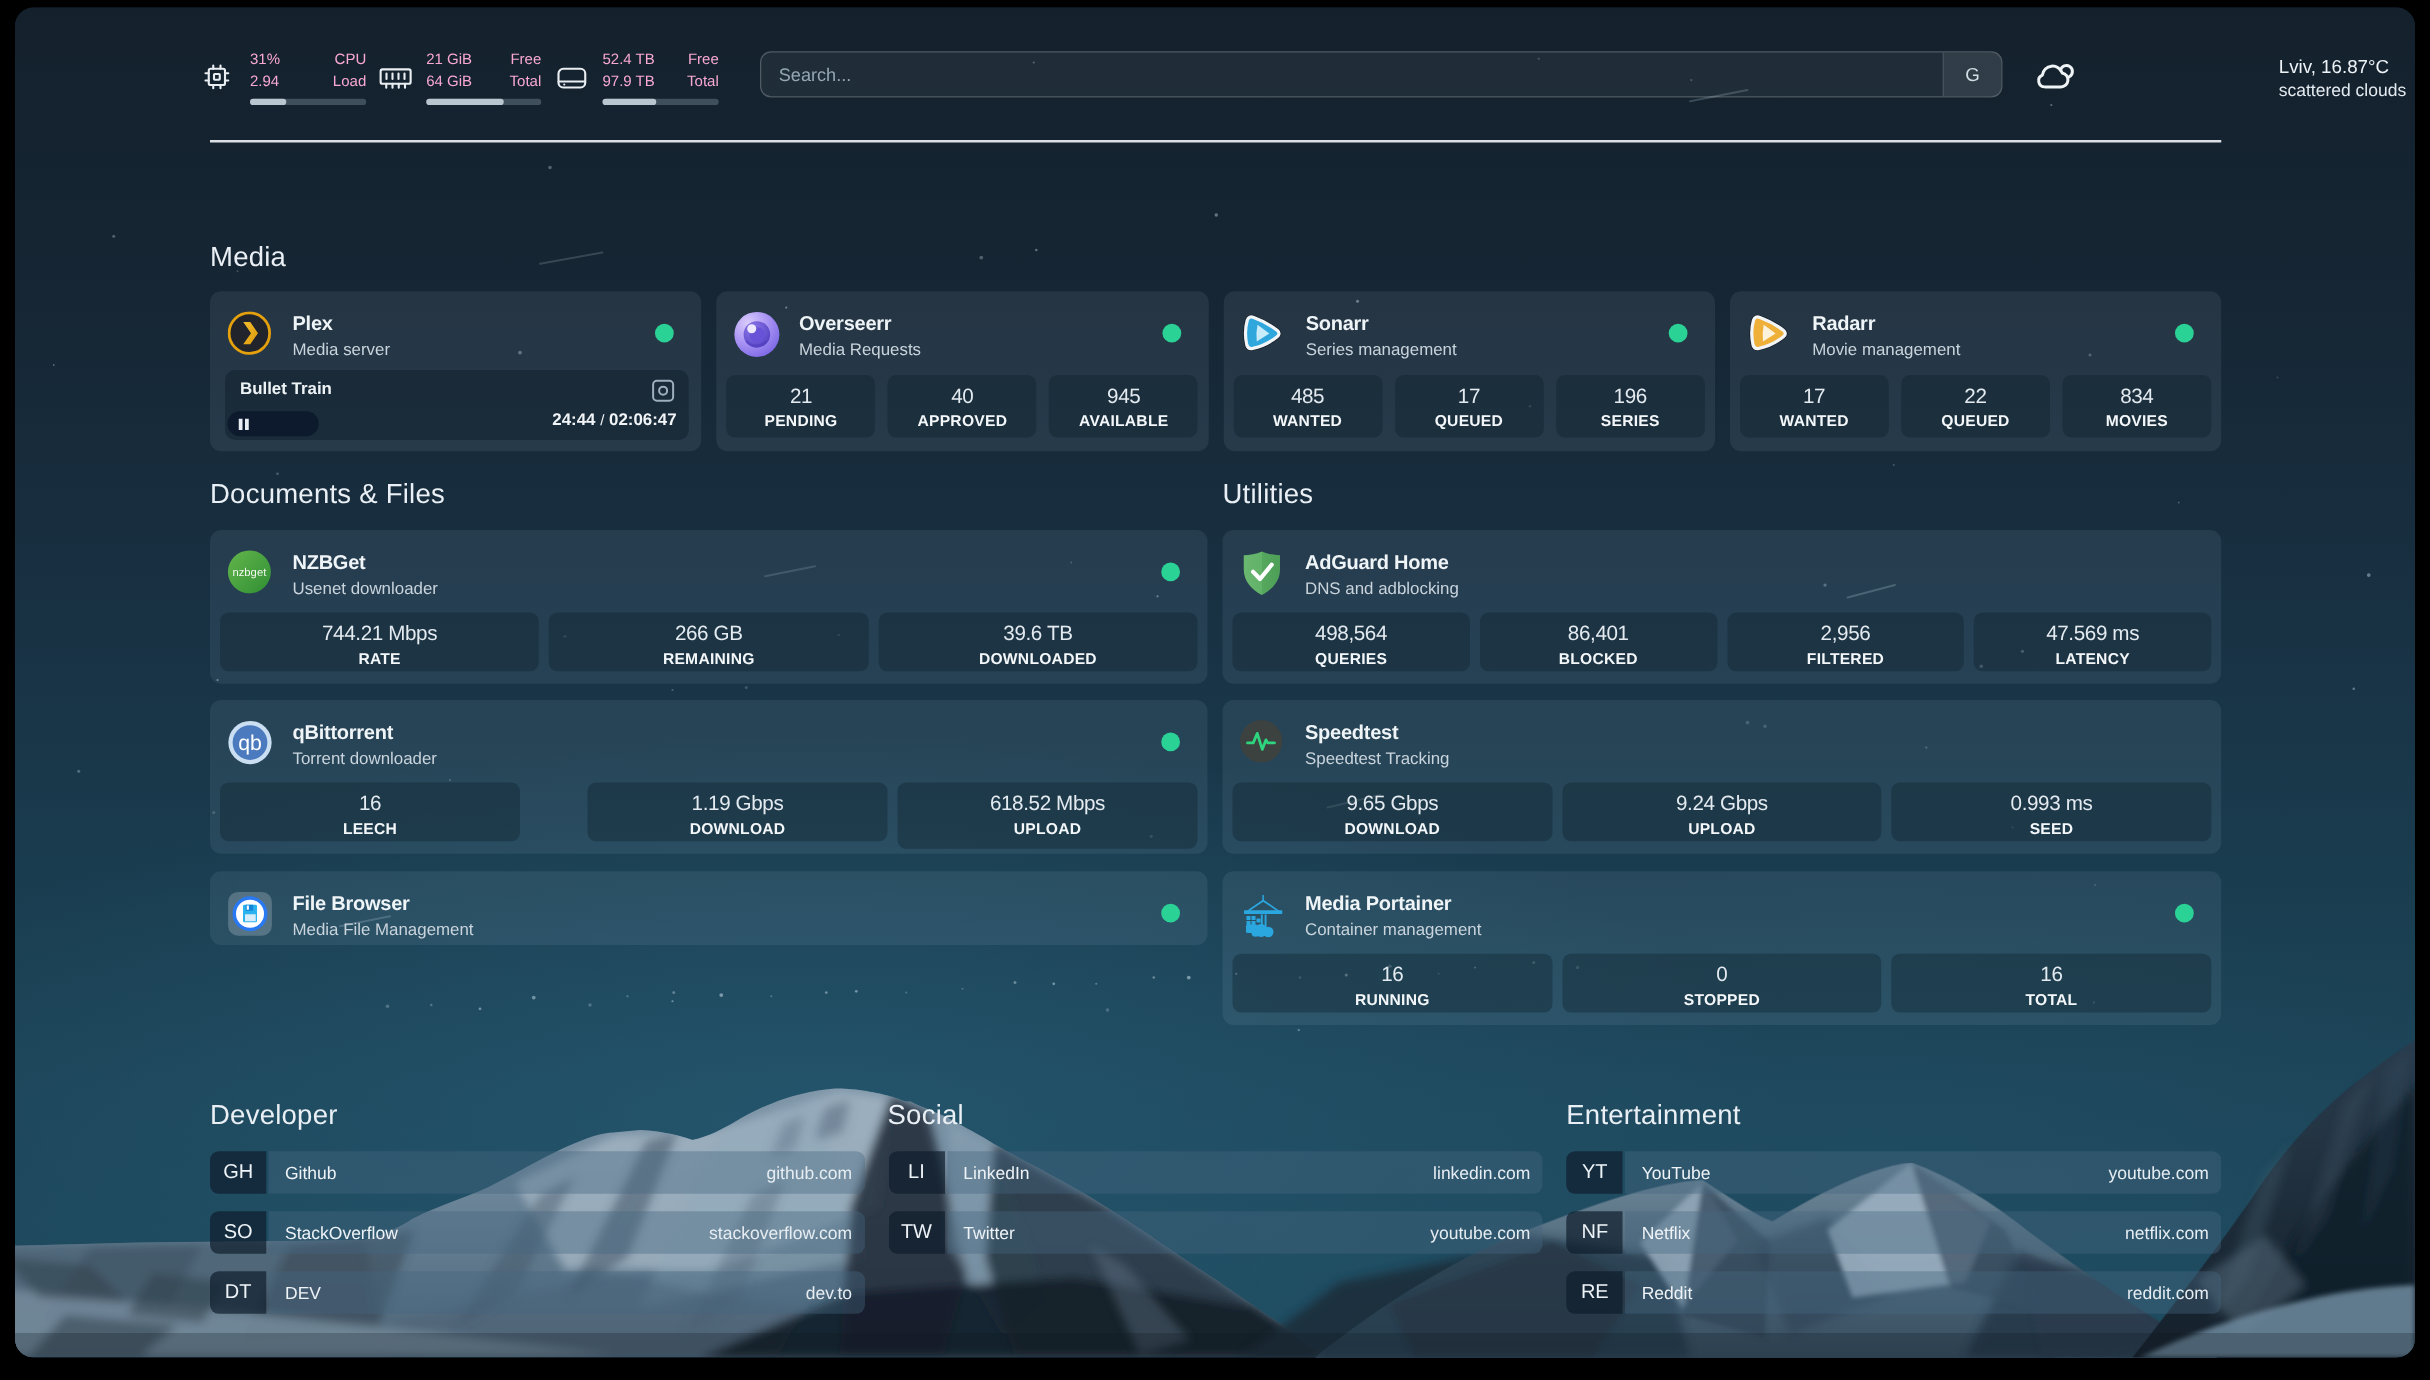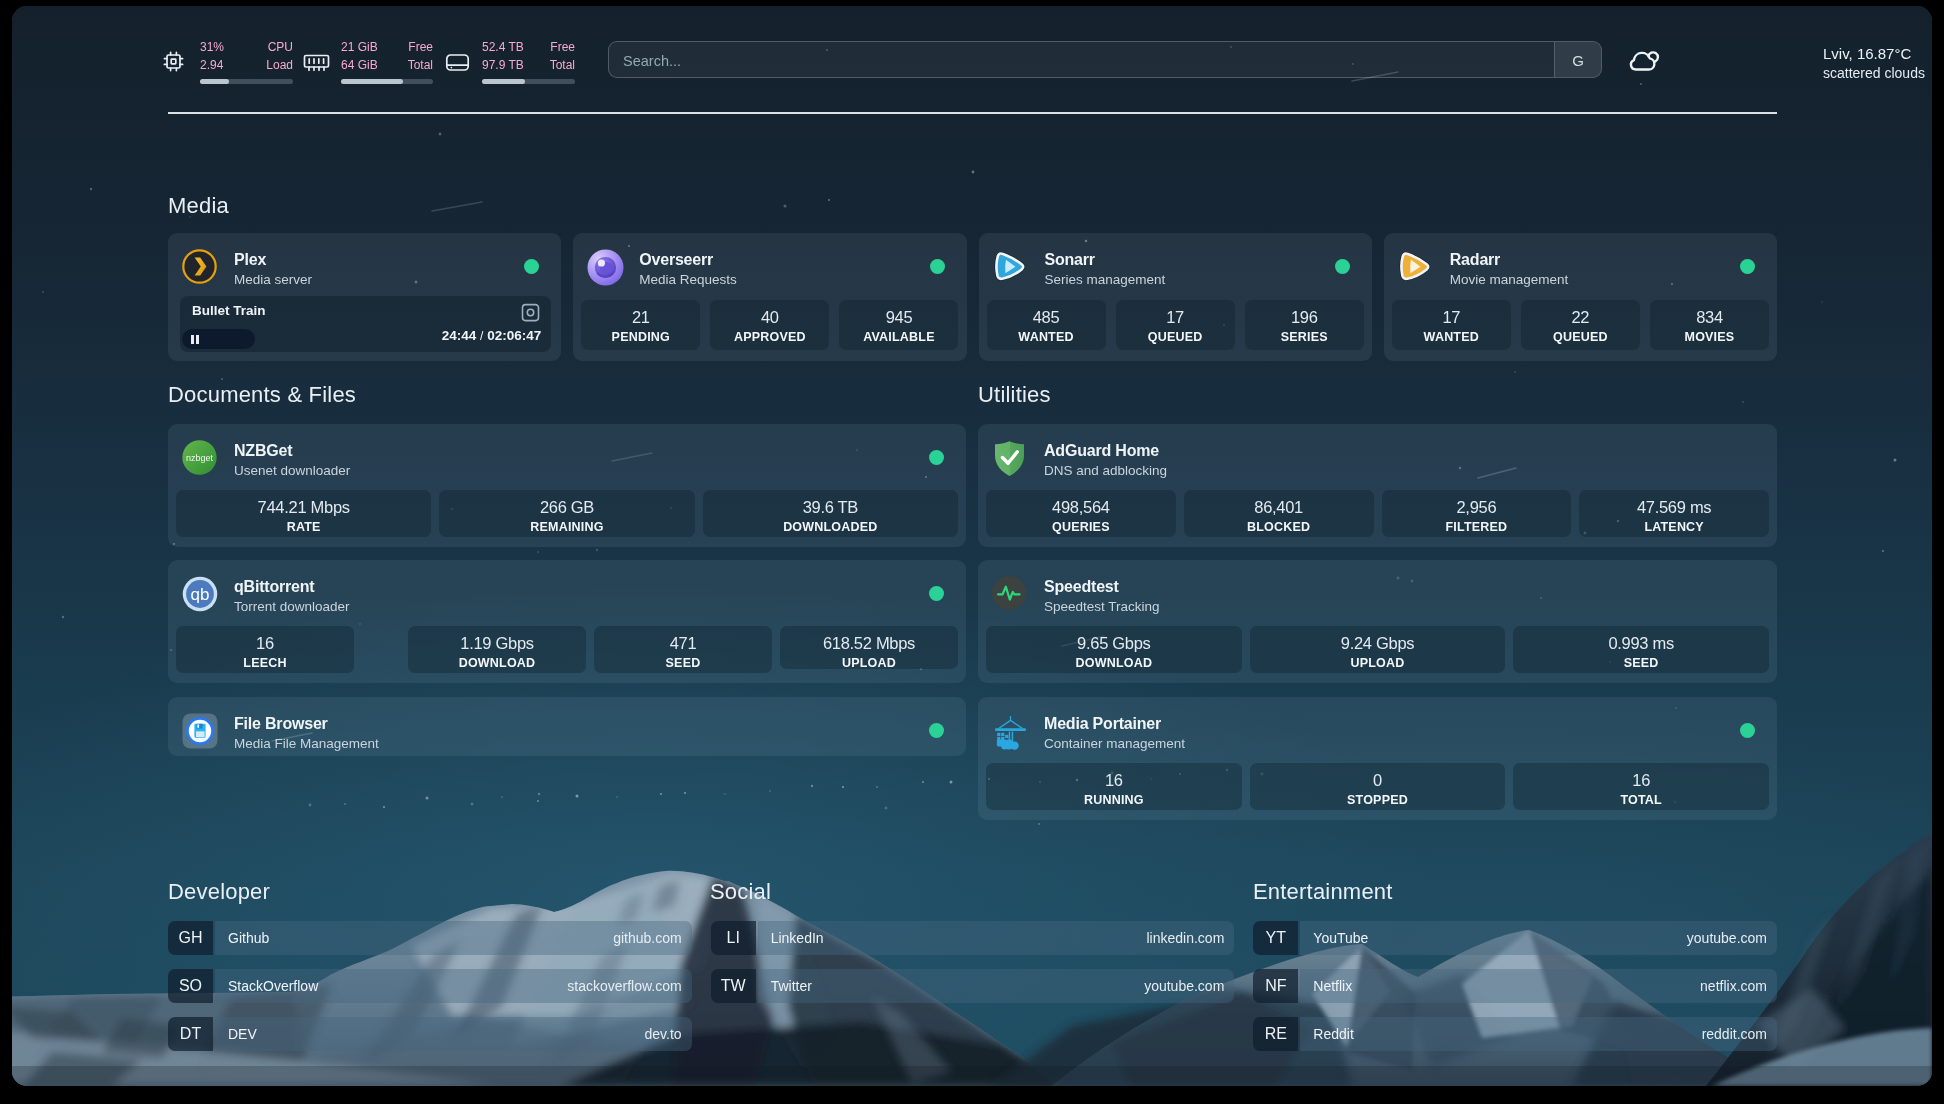--- a/index.html
+++ b/index.html
@@ -423,25 +423,21 @@
         <div class="dot" style="left:761px; top:26px;"></div>
         <div class="stats" style="top:66px; gap:8px;">
           <div class="sbox" style="height:47px;">
             <div class="snum">16</div>
             <div class="slab">LEECH</div>
           </div>
           <div class="sbox" style="height:47px;margin-left:46px;">
             <div class="snum">1.19 Gbps</div>
             <div class="slab">DOWNLOAD</div>
           </div>
-          <div class="sbox" style="height:47px;">
-            <div class="snum">471</div>
-            <div class="slab">SEED</div>
-          </div>
-          <div class="sbox" style="height:43px;">
+          <div class="sbox" style="height:53px;">
             <div class="snum">618.52 Mbps</div>
             <div class="slab">UPLOAD</div>
           </div>
         </div>
       </div>
       <div class="card" style="left:156px; top:691px; width:798px; height:59px;">
         <div class="icon"><svg width="36" height="36" viewBox="0 0 36 36">
 <rect x="0.5" y="0.5" width="35" height="35" rx="8" fill="#9fb0ba" opacity="0.38"></rect>
 <circle cx="18" cy="18" r="12.6" fill="#ffffff" stroke="#2979f2" stroke-width="2.8"></circle>
 <rect x="12.4" y="10.8" width="11.2" height="14" rx="1.1" fill="#2bb3ef"></rect>

